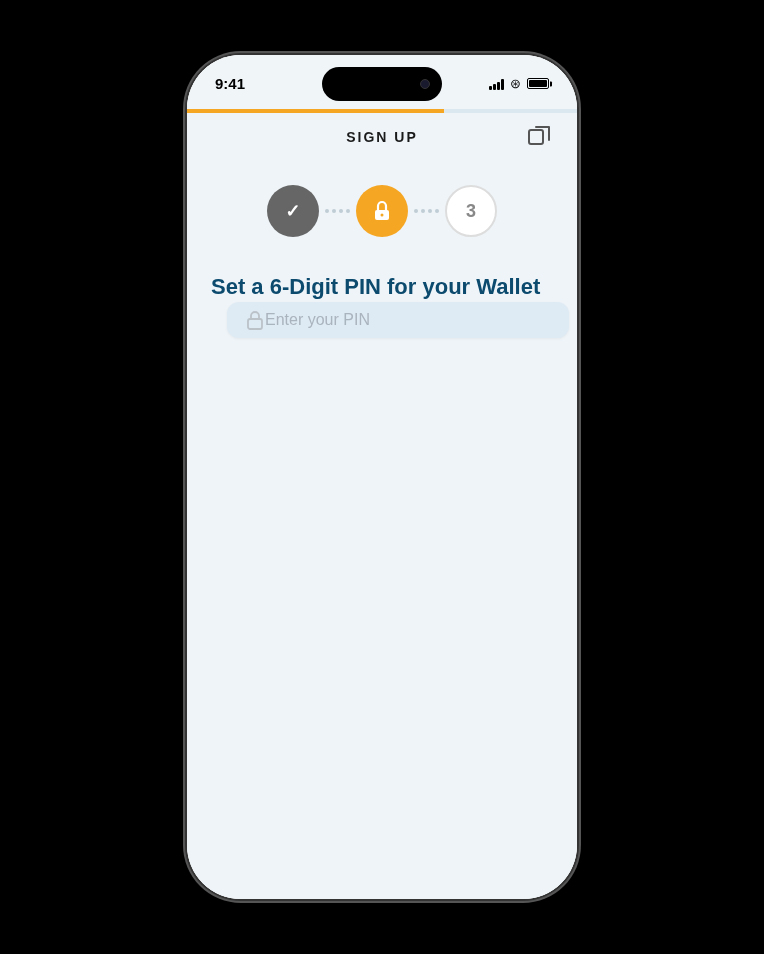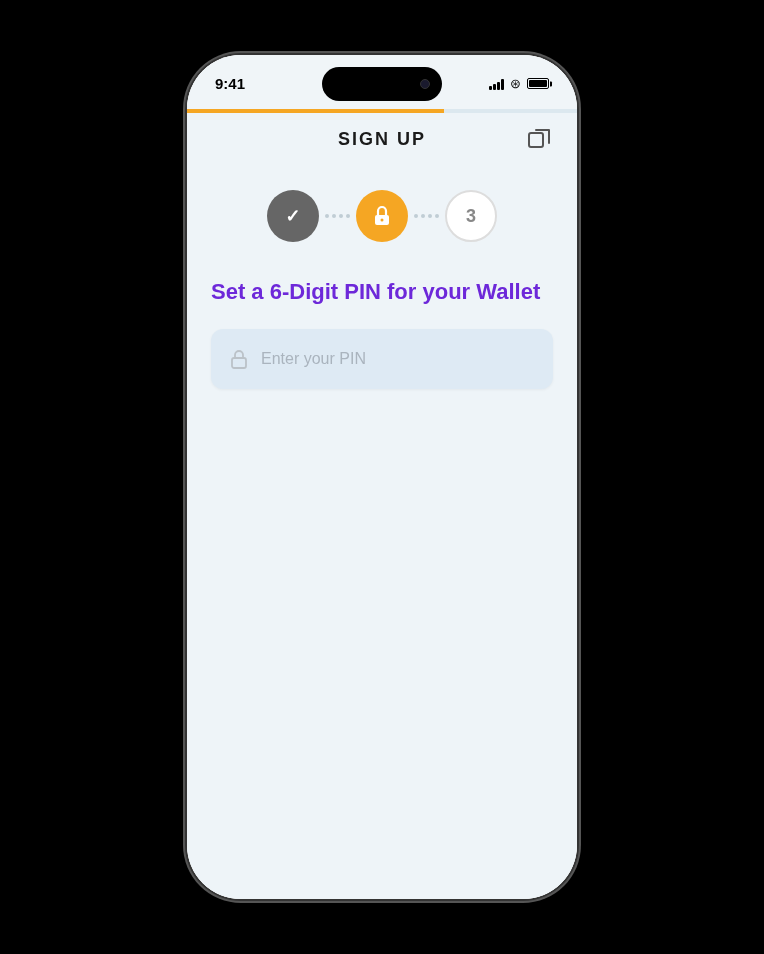--- a/index.html
+++ b/index.html
@@ -125,21 +125,21 @@
     .header {
       display: flex;
       align-items: center;
       justify-content: center;
       padding: 16px 24px;
       position: relative;
       background: #eef4f8;
     }
 
     .header-title {
-      font-size: 18px;
+      font-size: 14px;
       font-weight: 600;
       letter-spacing: 2px;
       color: #1a1a1a;
       text-transform: uppercase;
     }
 
     .header-icon {
       position: absolute;
       right: 24px;
       width: 28px;
@@ -210,37 +210,36 @@
     
     .content {
       flex: 1;
       padding: 8px 24px 24px;
       background: #eef4f8;
     }
 
     .section-title {
       font-size: 22px;
       font-weight: 700;
-      color: #6d28d9;
-      margin-bottom: 22px;
+      color: #0c4a6e;
       line-height: 1.3;
     }
 
     
     .input-field {
       width: 100%;
       background: #fff;
       border-radius: 12px;
       border: none;
-      padding: 20px 18px;
-      display: flex;
-      align-items: center;
-      gap: 12px;
+      padding: 8px 18px;
+      display: flex;
+      align-items: center;
       margin-bottom: 14px;
       box-shadow: 0 1px 3px rgba(0,0,0,0.05);
+      margin-left: 16px;
     }
 
     .input-field.active {
       background: #deeaf4;
     }
 
     .input-lock-icon {
       width: 20px;
       height: 20px;
       opacity: 0.4;

